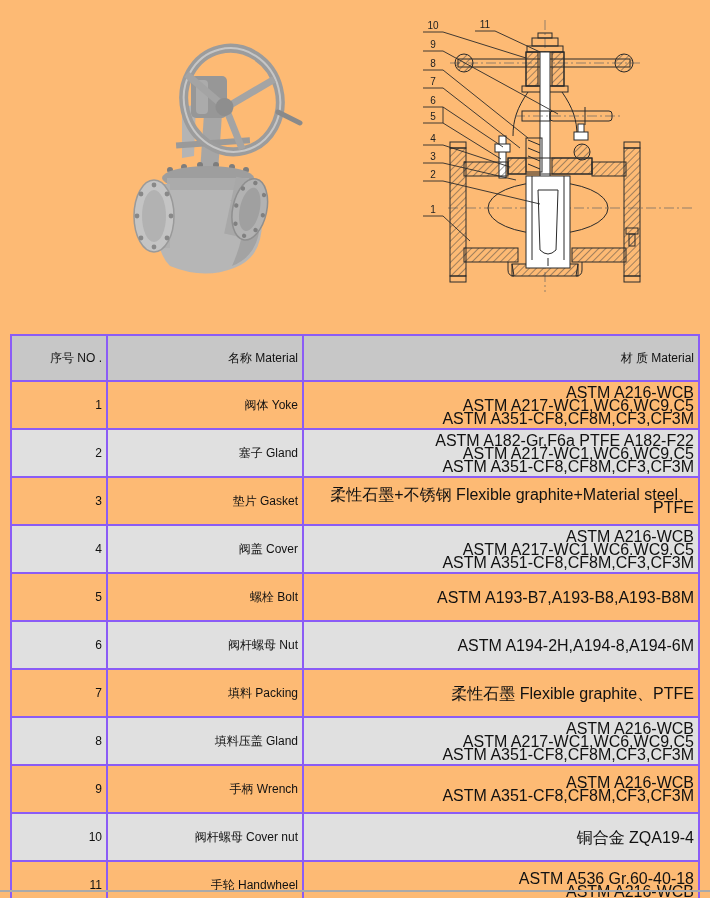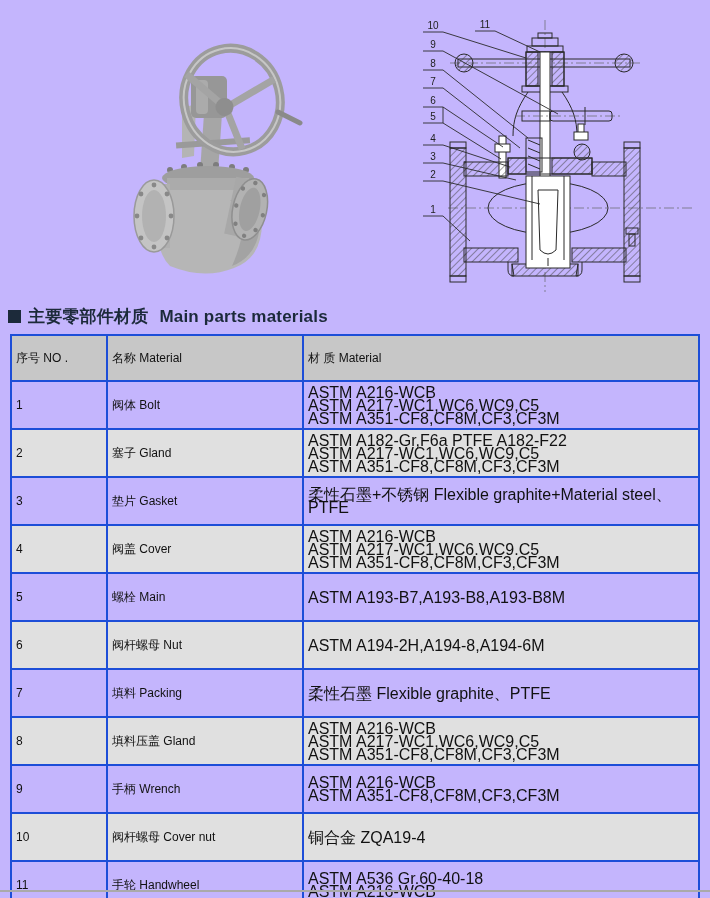--- a/index.html
+++ b/index.html
@@ -1,21 +1,21 @@
 <!DOCTYPE html>
 <html><head>
 <meta charset="utf-8">
 <style>
   html,body{margin:0;padding:0;}
   body{
     width:710px;height:898px;background:#ffffff;
     font-family:"Liberation Sans","DejaVu Sans",sans-serif;
     color:#111;
   }
-  .page{position:relative;width:710px;height:898px;overflow:hidden;background:#c4b5fd;}
+  .page{position:relative;width:710px;height:898px;overflow:hidden;background:#fdba74;}
 
   
   .photo-wrap{position:absolute;left:112px;top:20px;width:260px;height:274px;}
   .diagram-wrap{position:absolute;left:400px;top:8px;width:310px;height:292px;}
 
   
   .section-title{
     position:absolute;left:8px;top:305px;
     display:flex;align-items:center;gap:7px;
     color:#1c2a3a;font-size:17px;font-weight:bold;letter-spacing:0.2px;
@@ -26,21 +26,21 @@
 
   
   table.parts{
     position:absolute;left:10px;top:334px;width:690px;
     border-collapse:collapse;table-layout:fixed;
     font-size:12px;
   }
   table.parts col.c-no{width:96px;}
   table.parts col.c-name{width:196px;}
   table.parts th,table.parts td{
-    border:2px solid #1d4ed8;text-align:left;vertical-align:middle;
+    border:2px solid #8b5cf6;text-align:right;vertical-align:middle;
     padding:2px 4px;
   }
   table.parts thead th{
     background:#c7c7c7;height:40px;font-weight:normal;font-size:12px;
   }
   table.parts tbody td{height:42px;}
   table.parts tbody tr:nth-child(even){background:#e0e0e0;}
   td.mat div{font-size:16px;line-height:13px;}
 
   .bottom-rule{position:absolute;left:0;top:890px;width:710px;height:2px;background:#aaaaaa;}
@@ -239,43 +239,38 @@
       <text class="callout" x="33" y="77" text-anchor="middle">7</text>
       <text class="callout" x="33" y="96" text-anchor="middle">6</text>
       <text class="callout" x="33" y="112" text-anchor="middle">5</text>
       <text class="callout" x="33" y="134" text-anchor="middle">4</text>
       <text class="callout" x="33" y="152" text-anchor="middle">3</text>
       <text class="callout" x="33" y="170" text-anchor="middle">2</text>
       <text class="callout" x="33" y="205" text-anchor="middle">1</text>
     </svg>
   </div>
 
-  <div class="section-title">
-    <span class="sq"></span>
-    <span>主要零部件材质</span>
-    <span class="en">Main parts materials</span>
-  </div>
 
   <table class="parts">
     <colgroup>
         <col class="c-no">
         <col class="c-name">
         <col class="c-mat">
       </colgroup>
     <thead>
       <tr>
         <th>序号 NO .</th>
         <th>名称 Material</th>
         <th>材 质 Material</th>
       </tr>
     </thead>
     <tbody>
         <tr>
       <td>1</td>
-      <td>阀体 Bolt</td>
+      <td>阀体 Yoke</td>
       <td class="mat">
             <div>ASTM A216-WCB</div>
             <div>ASTM A217-WC1,WC6,WC9,C5</div>
             <div>ASTM A351-CF8,CF8M,CF3,CF3M</div>
           </td>
     </tr>
         <tr>
       <td>2</td>
       <td>塞子 Gland</td>
       <td class="mat">
@@ -295,21 +290,21 @@
       <td>4</td>
       <td>阀盖 Cover</td>
       <td class="mat">
             <div>ASTM A216-WCB</div>
             <div>ASTM A217-WC1,WC6.WC9.C5</div>
             <div>ASTM A351-CF8,CF8M,CF3,CF3M</div>
           </td>
     </tr>
         <tr>
       <td>5</td>
-      <td>螺栓 Main</td>
+      <td>螺栓 Bolt</td>
       <td class="mat">
             <div>ASTM A193-B7,A193-B8,A193-B8M</div>
           </td>
     </tr>
         <tr>
       <td>6</td>
       <td>阀杆螺母 Nut</td>
       <td class="mat">
             <div>ASTM A194-2H,A194-8,A194-6M</div>
           </td>

